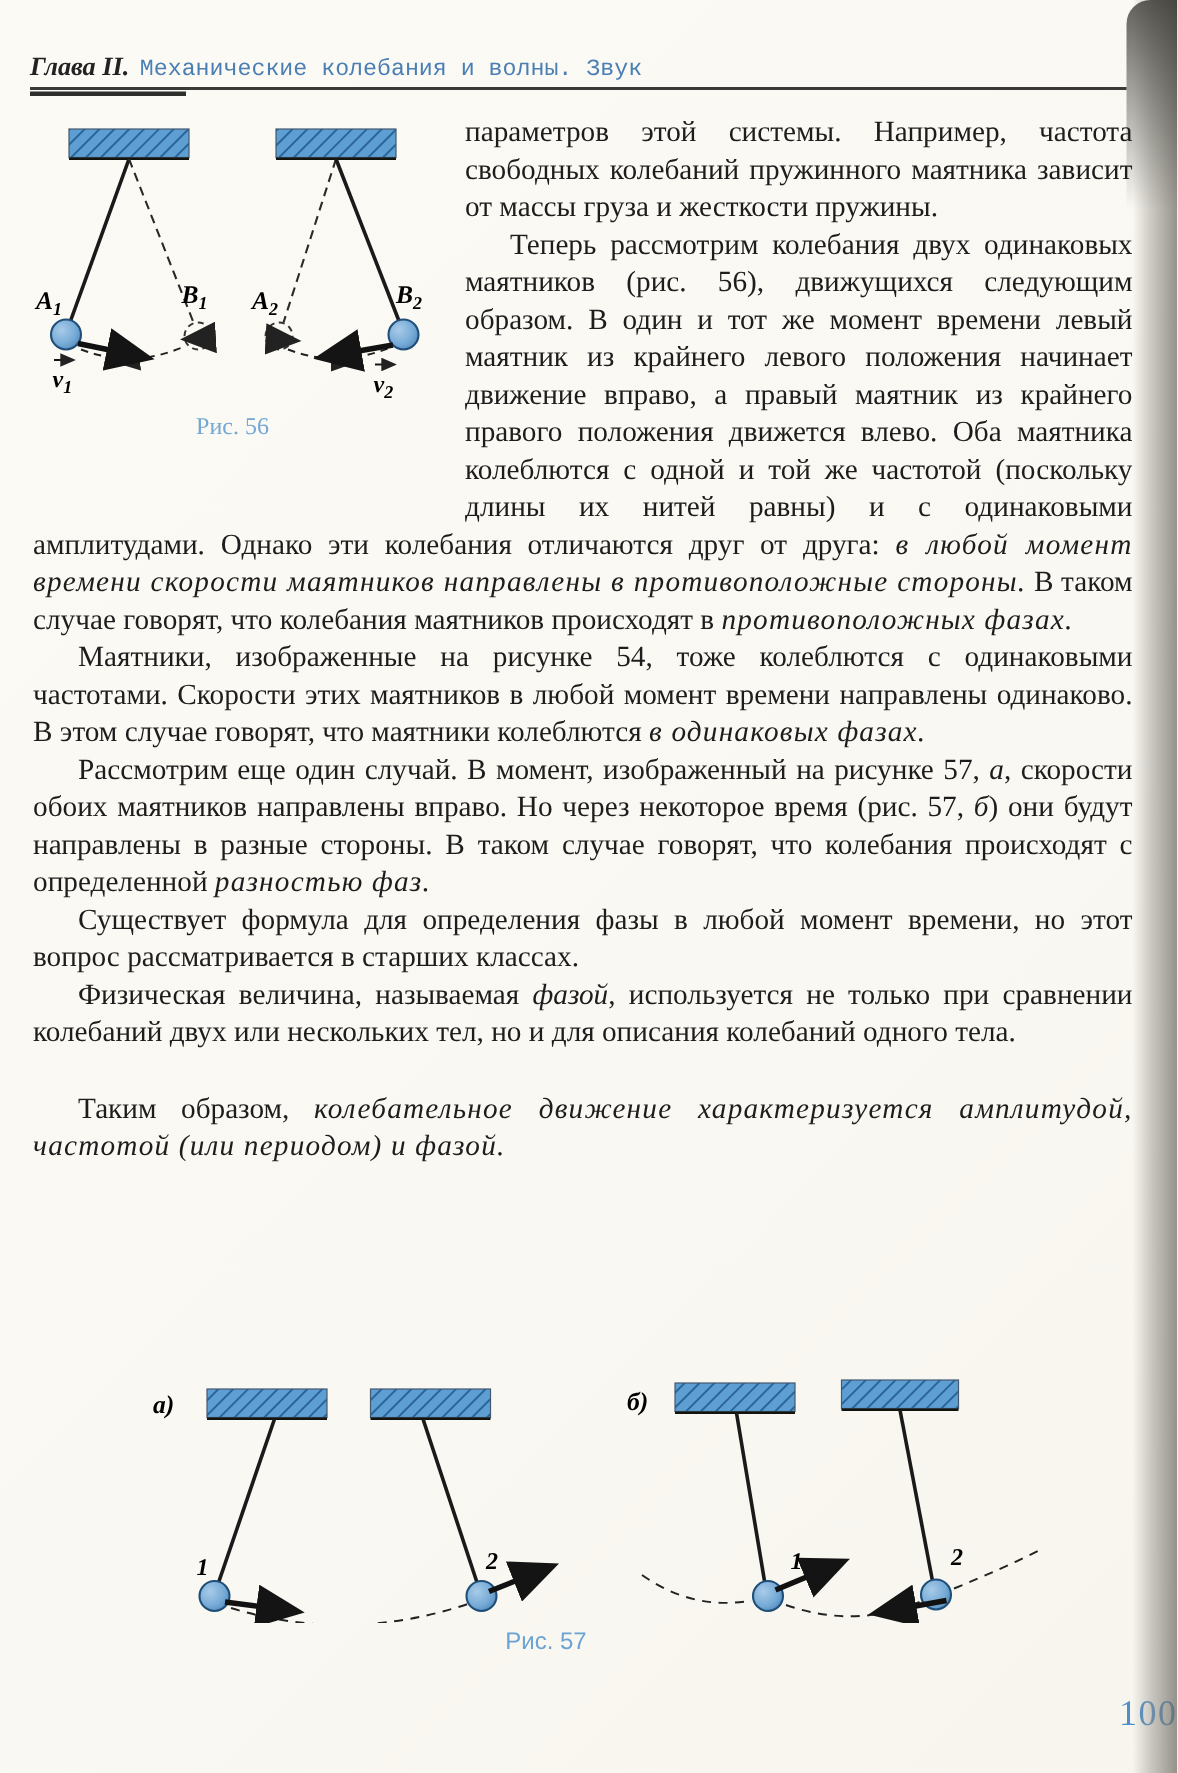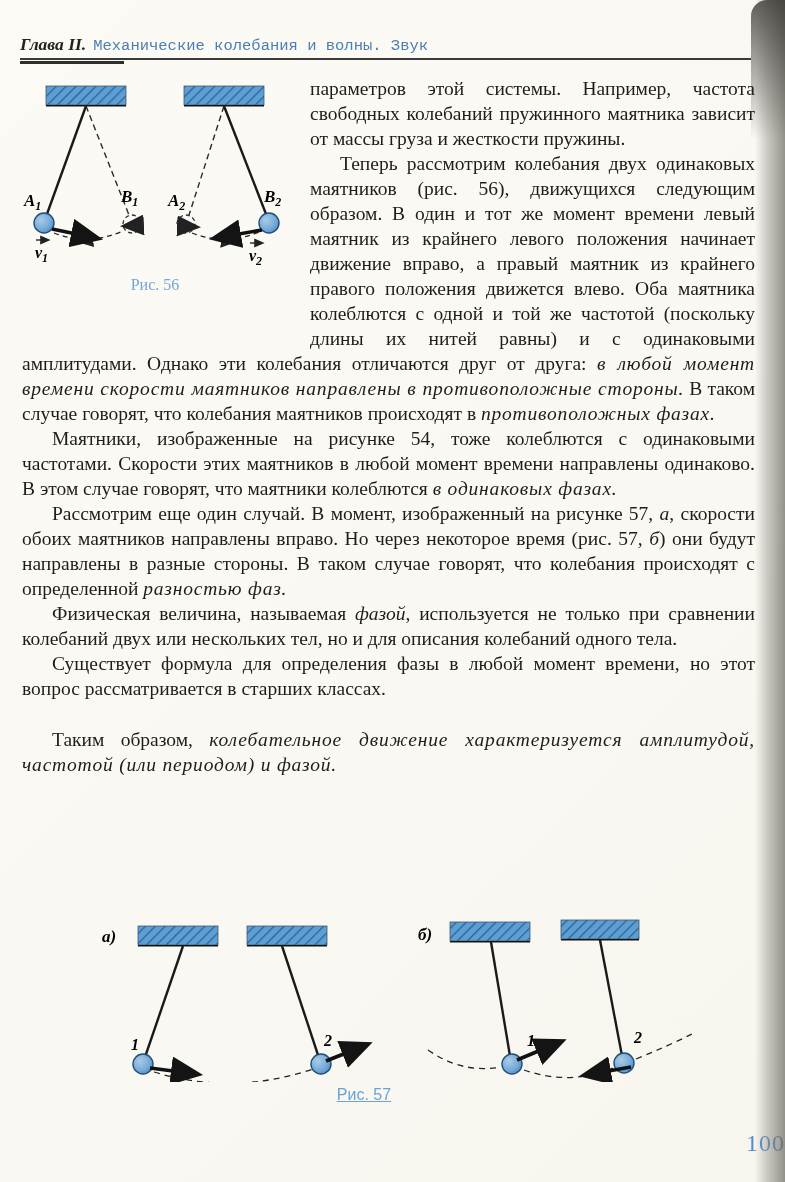--- a/index.html
+++ b/index.html
@@ -57,21 +57,21 @@
   .fig56-wrap svg{position:absolute;top:4px;left:0;}
   .fig-caption56{
     position:absolute;top:196px;left:0;width:266px;text-align:center;
     font-family:Liberation Serif, serif;font-size:16px;color:#73a7d4;
   }
 
   
   .fig57{position:absolute;top:912px;left:30px;width:720px;height:170px;}
   .fig-caption57{
     position:absolute;top:1086px;left:0;width:728px;text-align:center;
-    font-family:"Liberation Sans",sans-serif;font-size:16px;color:#6ba3d3;text-decoration:underline;
+    font-family:"Liberation Sans",sans-serif;font-size:16px;color:#6ba3d3;
   }
   .page-number{
     position:absolute;top:1130px;left:0;width:785px;text-align:right;
     font-family:Liberation Serif, serif;font-size:24px;color:#4e8ec9;
     letter-spacing:1px;
   }
   .fig-label{font-family:"Liberation Serif",serif;font-weight:bold;font-style:italic;}
 </style>
 </head>
 <body>
@@ -140,22 +140,22 @@
           <text class="fig-label" x="227" y="181" font-size="16"><tspan>v</tspan><tspan dy="4" font-size="12">2</tspan></text>
         </g>
       </svg>
       <div class="fig-caption56">Рис. 56</div>
     </div>
 
     <p class="no-indent"><span class="run-n">параметров этой системы. Например, частота свободных колебаний пружинного маятника зависит от массы груза и жесткости пружины.</span></p>
     <p><span class="run-n">Теперь рассмотрим колебания двух одинаковых маятников (рис. 56), движущихся следующим образом. В один и тот же момент времени левый маятник из крайнего левого положения начинает движение вправо, а правый маятник из крайнего правого положения движется влево. Оба маятника колеблются с одной и той же частотой (поскольку длины их нитей равны) и с одинаковыми амплитудами. Однако эти колебания отличаются друг от друга: </span><span class="run-i">в любой момент времени скорости маятников направлены в противоположные стороны.</span><span class="run-n"> В таком случае говорят, что колебания маятников происходят в </span><span class="run-i">противоположных фазах.</span></p>
     <p><span class="run-n">Маятники, изображенные на рисунке 54, тоже колеблются с одинаковыми частотами. Скорости этих маятников в любой момент времени направлены одинаково. В этом случае говорят, что маятники колеблются </span><span class="run-i">в одинаковых фазах.</span></p>
     <p><span class="run-n">Рассмотрим еще один случай. В момент, изображенный на рисунке 57, </span><span class="run-it">а</span><span class="run-n">, скорости обоих маятников направлены вправо. Но через некоторое время (рис. 57, </span><span class="run-it">б</span><span class="run-n">) они будут направлены в разные стороны. В таком случае говорят, что колебания происходят с определенной </span><span class="run-i">разностью фаз.</span></p>
+    <p><span class="run-n">Существует формула для определения фазы в любой момент времени, но этот вопрос рассматривается в старших классах.</span></p>
     <p><span class="run-n">Физическая величина, называемая </span><span class="run-it">фазой</span><span class="run-n">, используется не только при сравнении колебаний двух или нескольких тел, но и для описания колебаний одного тела.</span></p>
-    <p><span class="run-n">Существует формула для определения фазы в любой момент времени, но этот вопрос рассматривается в старших классах.</span></p>
     <p class="last"><span class="run-n">Таким образом, </span><span class="run-i">колебательное движение характеризуется амплитудой, частотой (или периодом) и фазой.</span></p>
   </div>
 
   <svg class="fig57" width="720" height="170" viewBox="0 0 720 170">
     <defs>
       <pattern id="hatch57" width="7" height="7" patternUnits="userSpaceOnUse" patternTransform="rotate(45)">
         <rect width="7" height="7" fill="#5d9fd3"></rect>
         <line x1="0" y1="0" x2="0" y2="7" stroke="#2a6399" stroke-width="2.6"></line>
       </pattern>
       <marker id="ah57" markerWidth="9" markerHeight="8" refX="7" refY="4" orient="auto">

